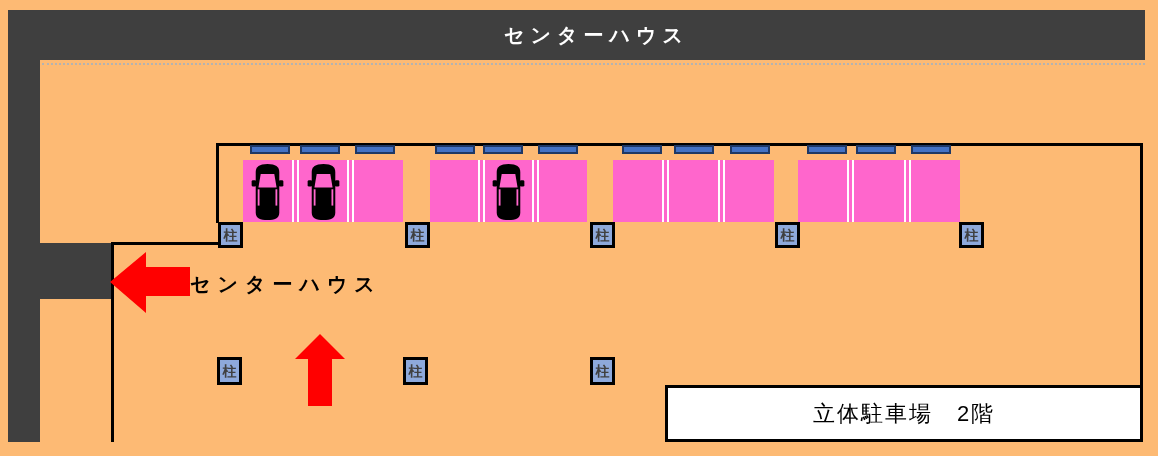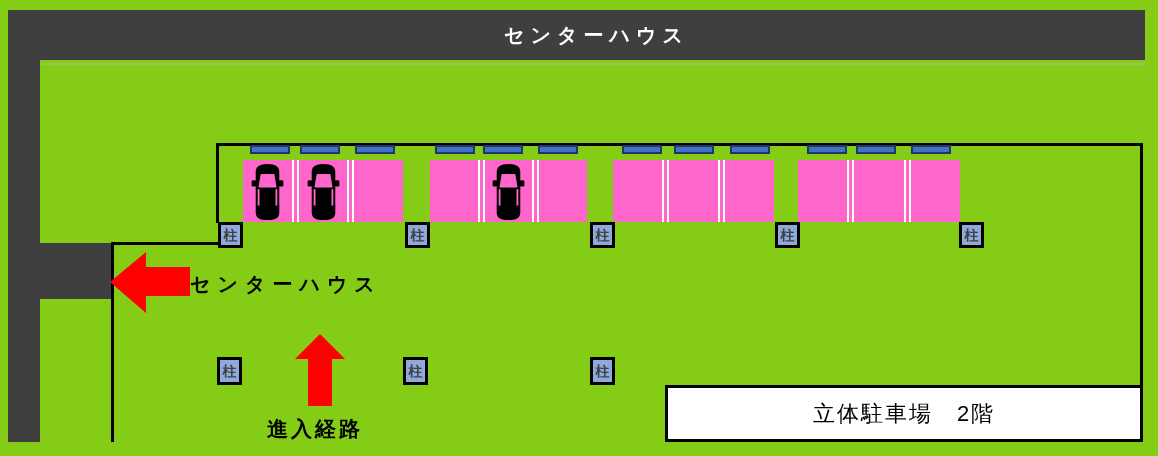--- a/index.html
+++ b/index.html
@@ -1,19 +1,19 @@
 <!DOCTYPE html>
 <html style="--dark: #3F3F3F; --pink: #FF66CC; --blue: #4472C4; --blueBorder: #1F3864; --pillarFill: #8EA9DB; --red: #FF0000;"><head>
 <meta charset="utf-8">
 <style>
   html,body{margin:0;padding:0;background:#ffffff;}
   #diagram{
     position:relative;
     width:1158px;height:456px;
-    background:#84cc16;
+    background:#fdba74;
     font-family:"Liberation Sans","DejaVu Sans",sans-serif;
     overflow:hidden;
   }
   .abs{position:absolute;}
   
   .topbar{
     left:8px;top:10px;width:1137px;height:50px;
     background:var(--dark);
     display:flex;align-items:center;justify-content:center;
   }
@@ -157,19 +157,18 @@
     </div>
 
   <svg class="abs arrow-svg" style="left:110px;top:252px" width="80" height="62">
     <polygon points="0,30 36,0 36,15 80,15 80,44 36,44 36,61" fill="var(--red)"></polygon>
   </svg>
   <span class="abs mid-label">センターハウス</span>
 
   <svg class="abs arrow-svg" style="left:295px;top:334px" width="50" height="72">
     <polygon points="25,0 50,25 37,25 37,72 13,72 13,25 0,25" fill="var(--red)"></polygon>
   </svg>
-  <span class="abs entry-label">進入経路</span>
 
   <div class="abs floor-box">
     <span class="floor-label">立体駐車場　2階</span>
   </div>
 
 </div>
 
 </body></html>

